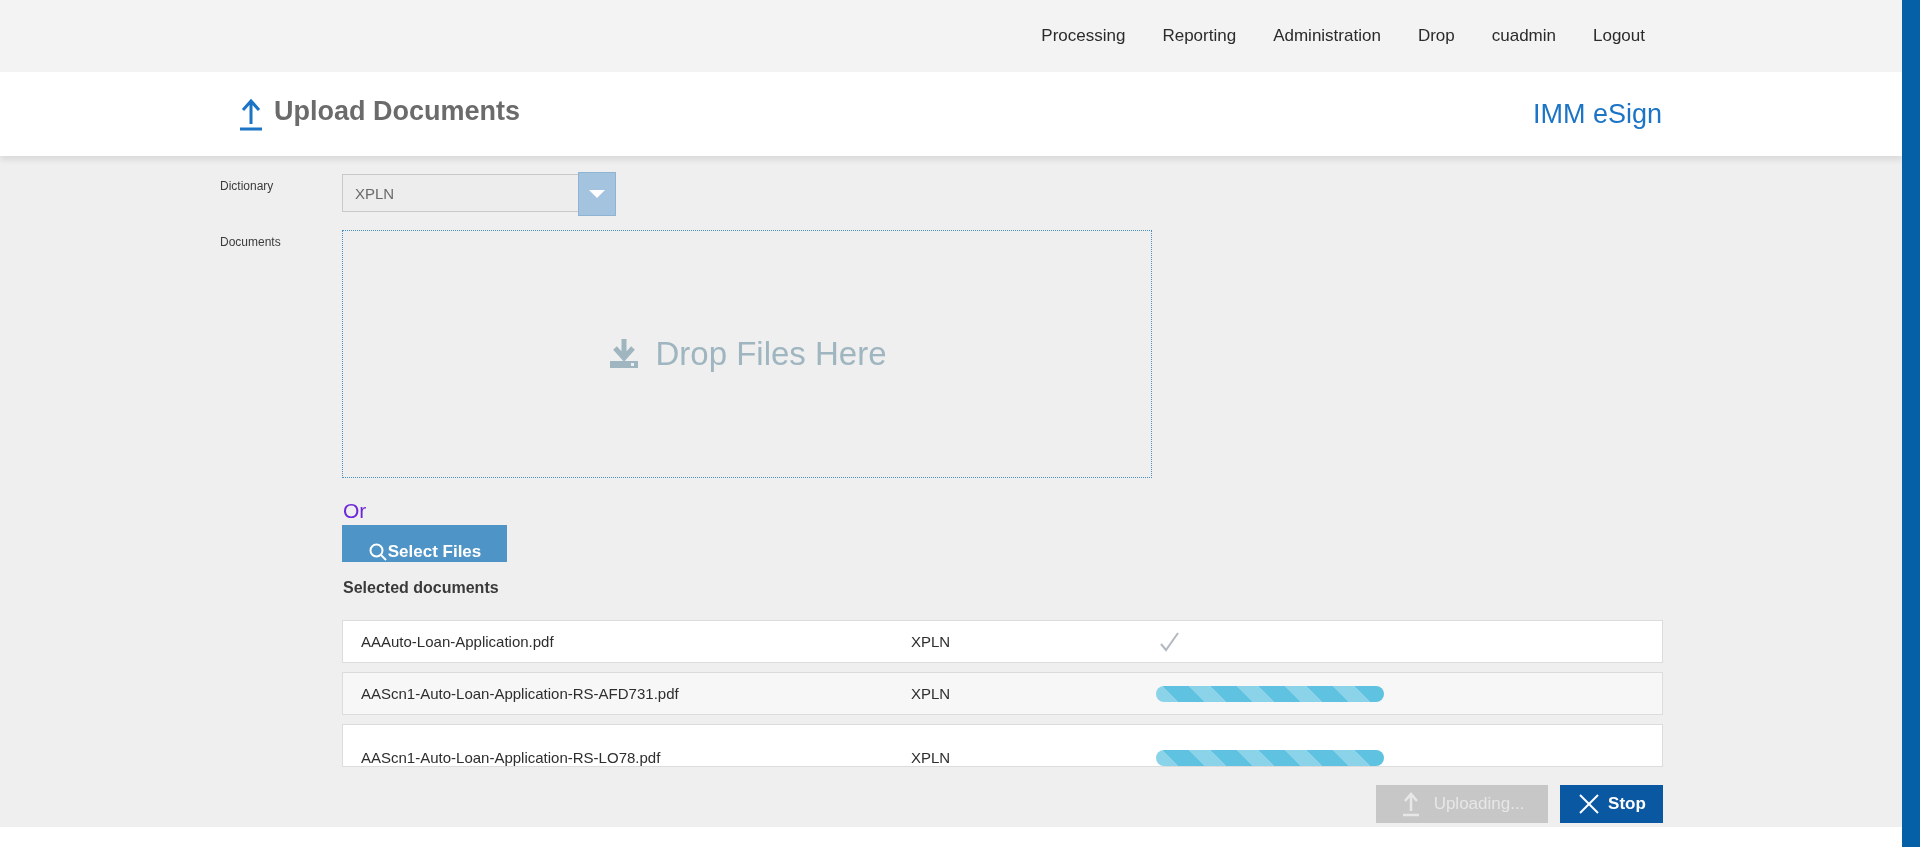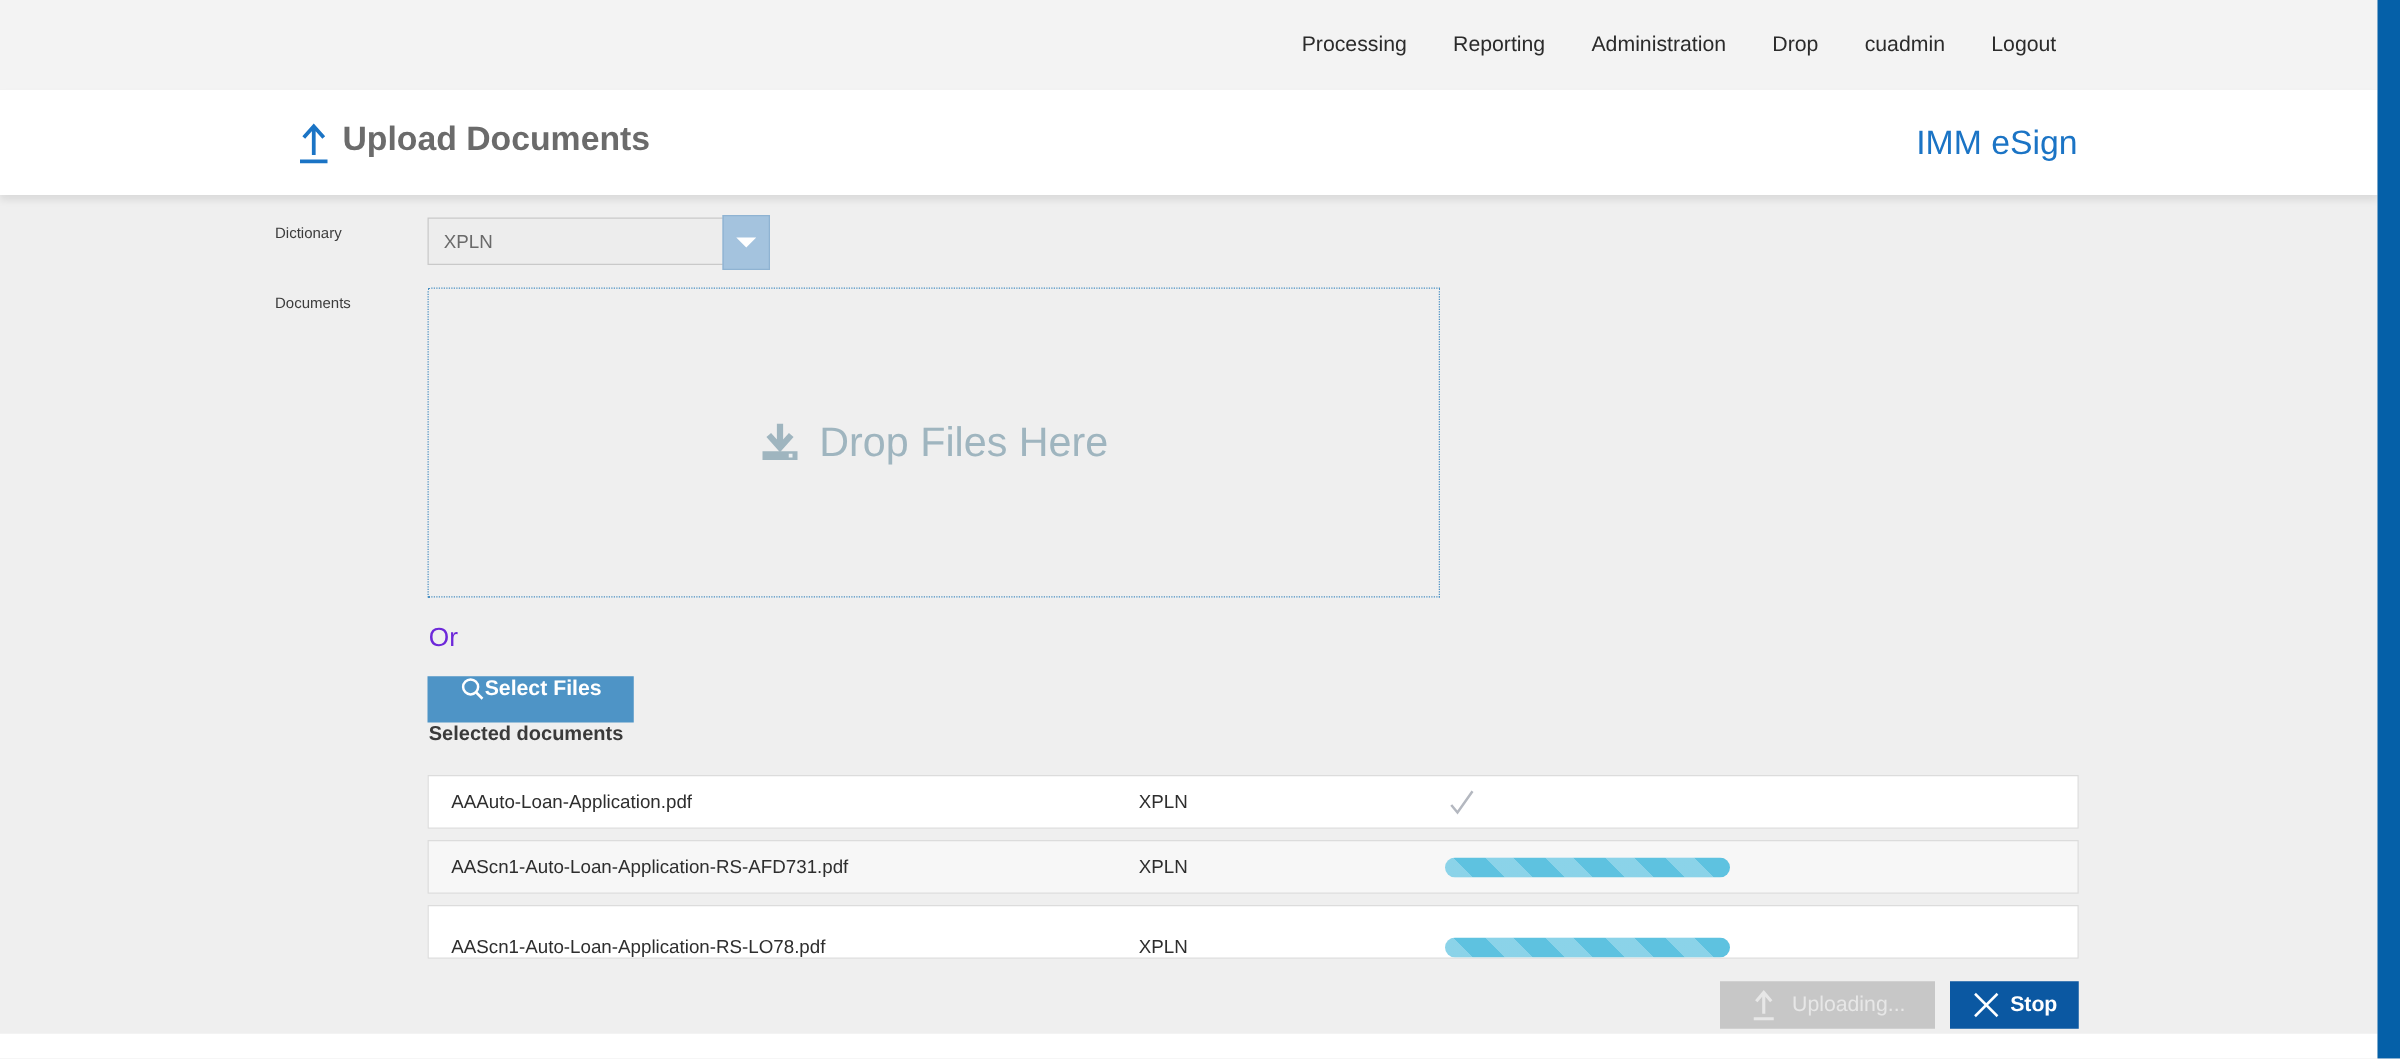--- a/index.html
+++ b/index.html
@@ -38,22 +38,22 @@
                   border:1px solid #8fb3d2; display:flex; align-items:center; justify-content:center; }
 
   
   .dropzone { position:absolute; left:342px; top:230px; width:810px; height:248px;
               border:1px dotted #4a90c2; display:flex; align-items:center; justify-content:center; gap:14px;text-align:center; }
   .dropzone-text { font-size:33px; color:#9fb5bf; }
 
   .or-label { position:absolute; left:343px; top:499px; font-size:21px; color:#6d28d9; }
 
   
-  .select-files-btn { position:absolute; left:342px; top:541px; width:165px; height:37px; background:#4e94c6;
-                      border:none; color:#fff; font-size:17px; font-weight:bold; display:flex; align-items:flex-start;
+  .select-files-btn { position:absolute; left:342px; top:525px; width:165px; height:37px; background:#4e94c6;
+                      border:none; color:#fff; font-size:17px; font-weight:bold; display:flex; align-items:flex-end;
                       justify-content:center; cursor:pointer; font-family:inherit; }
 
   .selected-heading { position:absolute; left:343px; top:579px; font-size:16px; font-weight:bold; color:#3a3a3a; }
 
   
   .doc-row { position:absolute; left:342px; width:1321px; height:43px; background:#ffffff;
              border:1px solid #dcdcdc; display:flex; align-items:center; }
   .doc-row.alt { background:#f7f7f7; }
   .row-0 { top:620px; } .row-1 { top:672px; } .row-2 { top:724px;align-items:flex-end; }
   .col-name { margin-left:18px; font-size:15px; color:#2e2e2e; }

